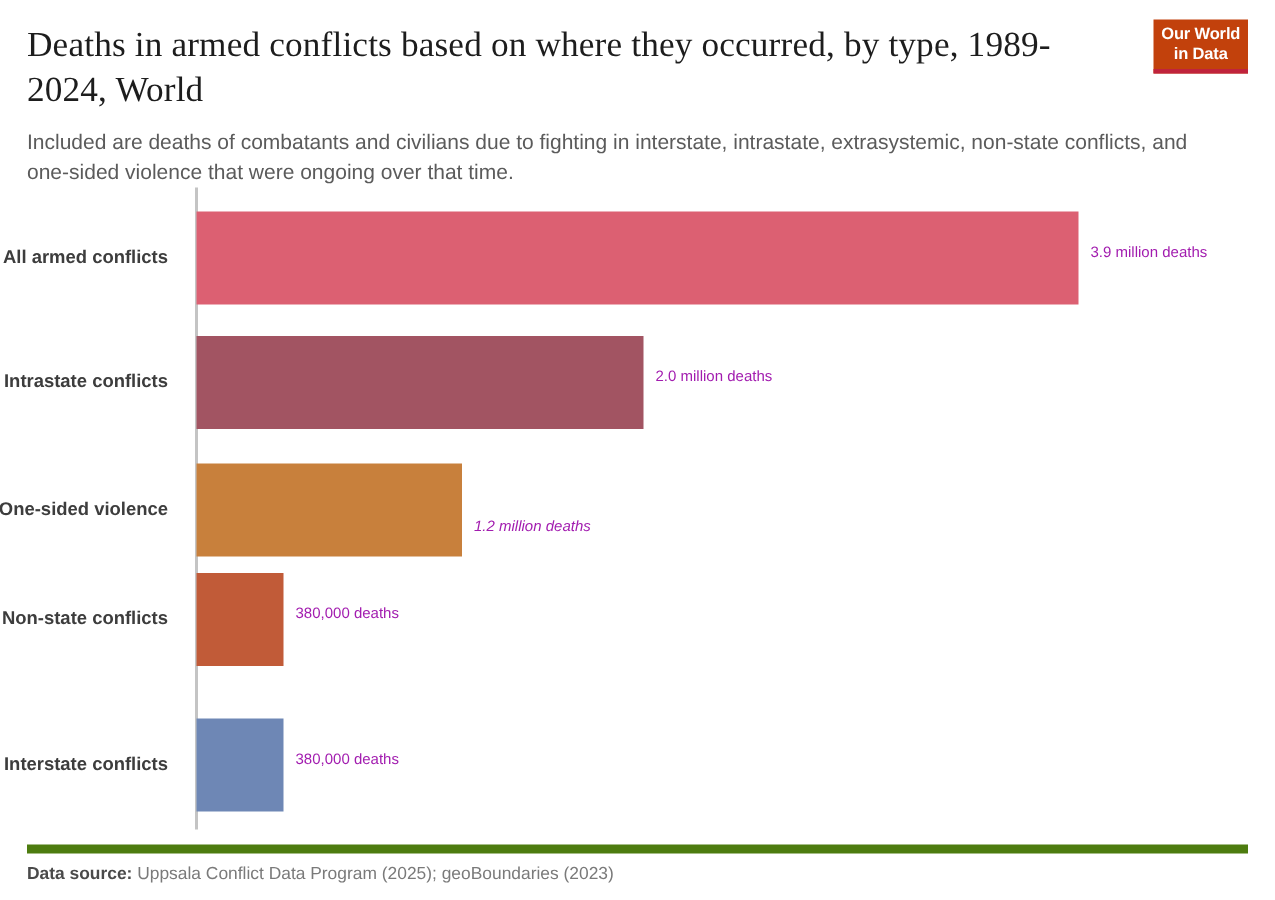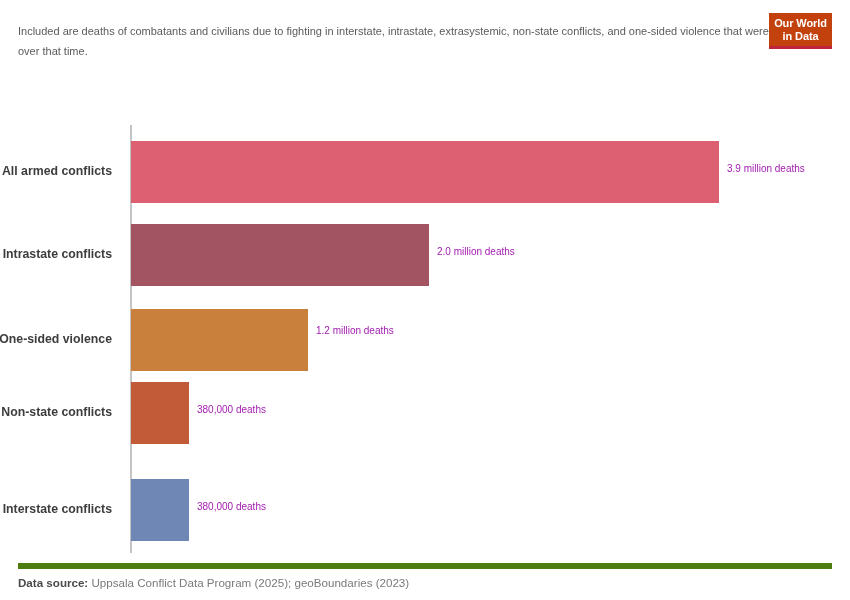--- a/index.html
+++ b/index.html
@@ -30,21 +30,21 @@
     line-height: 30px;
     font-weight: 400;
     color: #1d1d1d;
     letter-spacing: 0.1px;
     width: 700px;
     margin: 0;
     padding-top: 3px;
   }
   .subtitle {
     font-family: "Liberation Sans", sans-serif;
-    font-size: 11px;
+    font-size: 14px;
     line-height: 20px;
     color: #5b5b5b;
     width: 800px;
     margin: 0;
     padding-top: 9px;
     font-weight: 400;
   }
 
   
   .logo {
@@ -148,20 +148,21 @@
     top: 7px;
     font-size: 11.6px;
     color: #7a7a7a;
     white-space: nowrap;
   }
 </style>
 </head>
 <body>
 
 <div class="header">
+  <h1 class="title">Deaths in armed conflicts based on where they occurred, by type, 1989-2024, World</h1>
   <p class="subtitle">Included are deaths of combatants and civilians due to fighting in interstate, intrastate, extrasystemic, non-state conflicts, and one-sided violence that were ongoing over that time.</p>
 </div>
 
 <div class="logo">
   <div class="logo-line">Our World</div>
   <div class="logo-line">in Data</div>
 </div>
 
 <div class="chart">
   <div class="axis-line"></div>
@@ -172,21 +173,21 @@
         <div class="bar-value" style="left: 727px; top: 22px;">3.9 million deaths</div>
       </div>
       <div class="bar-row" style="top: 99px; height: 62px;">
         <div class="bar-label" style="top: 23px;">Intrastate conflicts</div>
         <div class="bar-rect" style="width: 298px; height: 62px; background: rgb(162, 84, 98);"></div>
         <div class="bar-value" style="left: 437px; top: 22px;">2.0 million deaths</div>
       </div>
       <div class="bar-row" style="top: 184px; height: 62px;">
         <div class="bar-label" style="top: 23px;">One-sided violence</div>
         <div class="bar-rect" style="width: 177px; height: 62px; background: rgb(200, 128, 60);"></div>
-        <div class="bar-value" style="left: 316px; top: 16px;">1.2 million deaths</div>
+        <div class="bar-value" style="left: 316px; top: 37px; font-style: italic;">1.2 million deaths</div>
       </div>
       <div class="bar-row" style="top: 257px; height: 62px;">
         <div class="bar-label" style="top: 23px;">Non-state conflicts</div>
         <div class="bar-rect" style="width: 58px; height: 62px; background: rgb(193, 91, 56);"></div>
         <div class="bar-value" style="left: 197px; top: 22px;">380,000 deaths</div>
       </div>
       <div class="bar-row" style="top: 354px; height: 62px;">
         <div class="bar-label" style="top: 23px;">Interstate conflicts</div>
         <div class="bar-rect" style="width: 58px; height: 62px; background: rgb(110, 135, 181);"></div>
         <div class="bar-value" style="left: 197px; top: 22px;">380,000 deaths</div>

